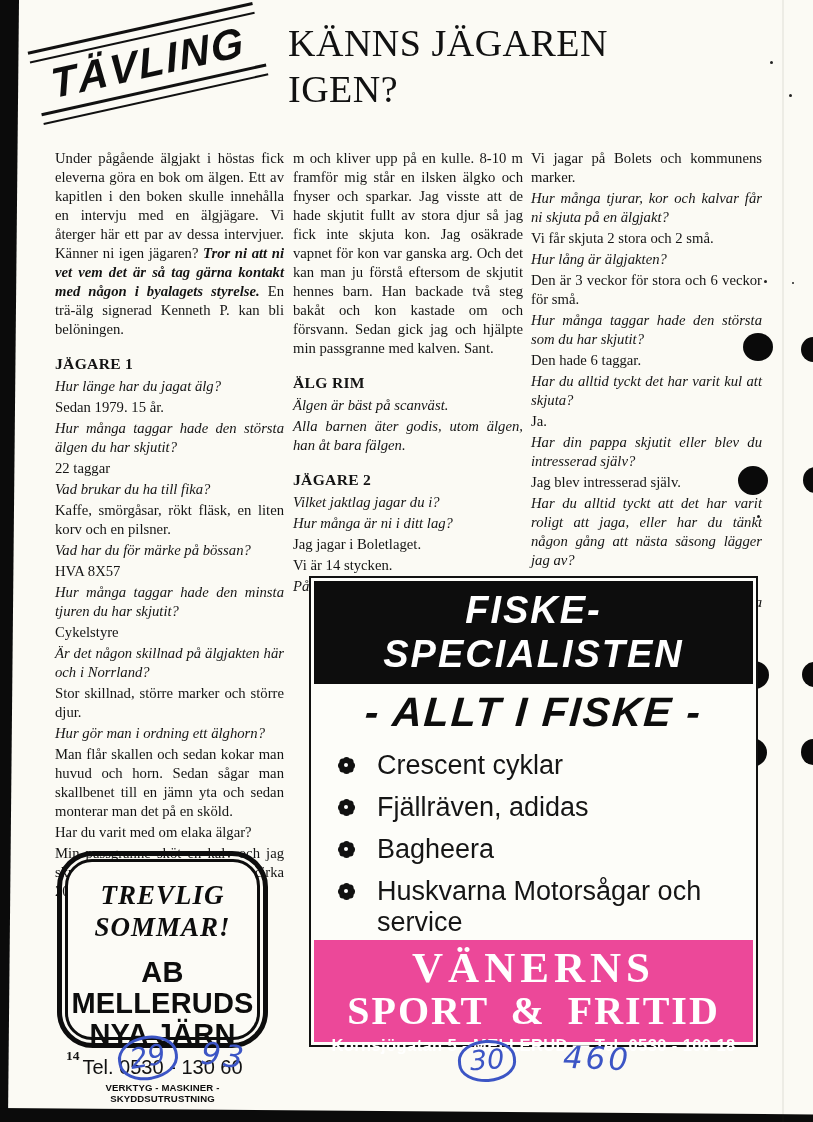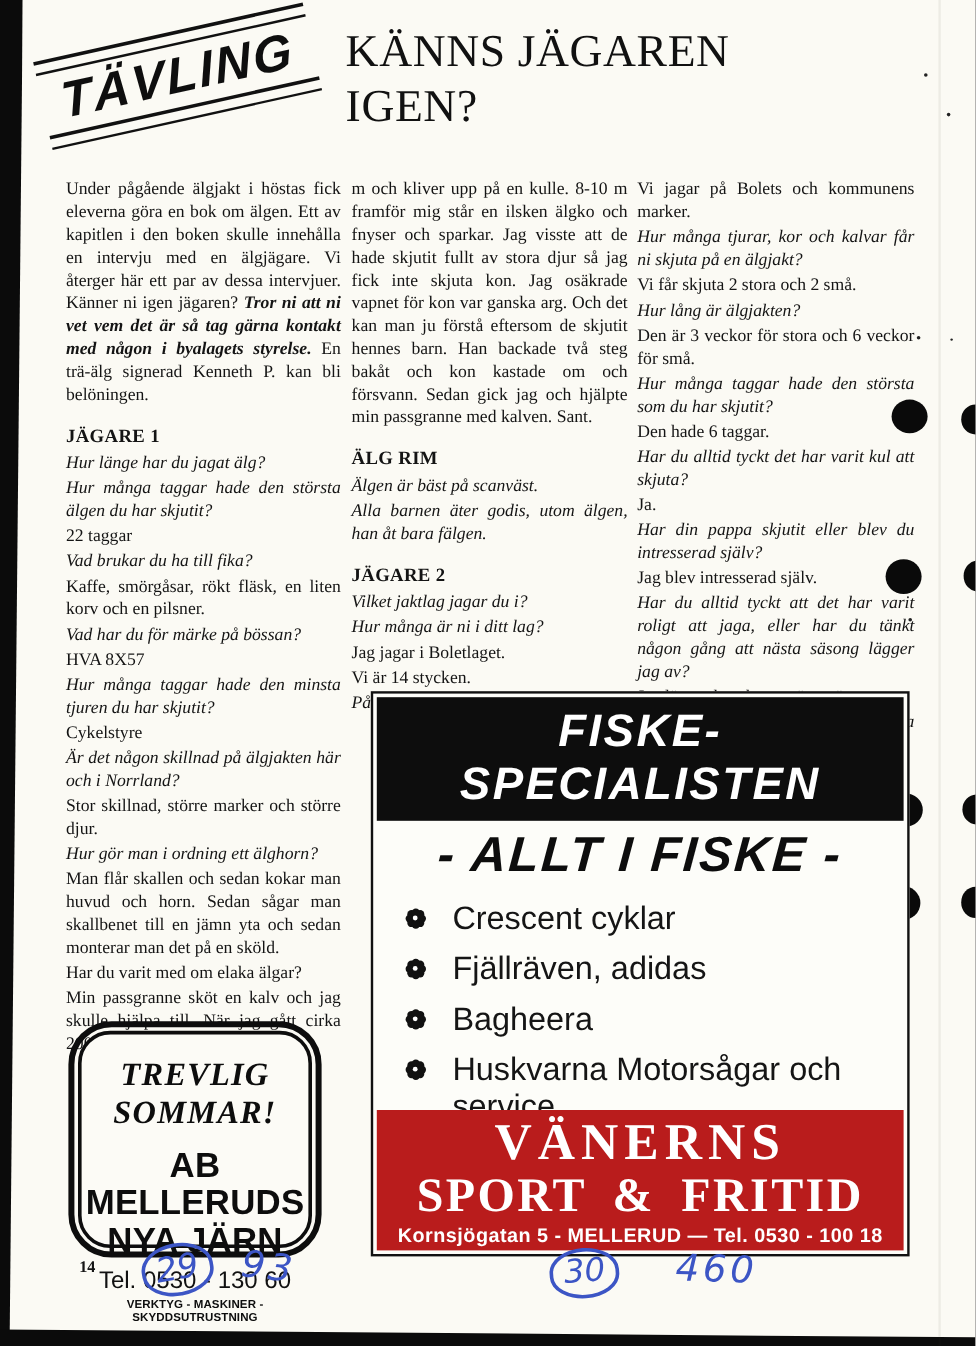--- a/index.html
+++ b/index.html
@@ -67,22 +67,22 @@
   .fiske li{display:flex;align-items:flex-start;margin-bottom:11px;
     font-size:27px;line-height:1.15;color:#151515;}
   .bullet-icon{position:relative;display:inline-block;width:18px;height:18px;
     flex:0 0 18px;margin:6px 22px 0 0;}
   .bullet-icon::before{content:"";position:absolute;left:5.5px;top:5.5px;width:7px;height:7px;
     border-radius:50%;background:#111;
     box-shadow:0 -5px 0 #111,0 5px 0 #111,-5px 0 0 #111,5px 0 0 #111,
       -3.6px -3.6px 0 #111,3.6px -3.6px 0 #111,-3.6px 3.6px 0 #111,3.6px 3.6px 0 #111;}
   .bullet-icon::after{content:"";position:absolute;left:7px;top:7px;width:4px;height:4px;
     border-radius:50%;background:#fff;}
-  .fiske .foot{position:absolute;left:3px;right:3px;bottom:3px;height:117px;
-    background:#b91c1c;color:#fff;text-align:center;}
+  .fiske .foot{position:absolute;left:3px;right:3px;bottom:3px;height:102px;
+    background:#ec4899;color:#fff;text-align:center;}
   .fiske .store1{font-family:"Liberation Serif",serif;font-weight:bold;font-size:43px;
     line-height:1.0;letter-spacing:5px;margin-top:6px;}
   .fiske .store2{font-family:"Liberation Serif",serif;font-weight:bold;font-size:40px;
     line-height:1.0;letter-spacing:2px;word-spacing:10px;margin-top:2px;}
   .fiske .addr{font-weight:bold;font-size:16.5px;letter-spacing:.4px;margin-top:5px;}
 
   
   .jarn{position:absolute;left:57px;top:851px;width:211px;height:197px;box-sizing:border-box;
     border:5px solid #0d0d0d;border-radius:36px;}
   .jarn .inner{position:absolute;inset:3px;border:3px solid #0d0d0d;border-radius:27px;
@@ -136,20 +136,21 @@
   </div>
   <h1 class="headline" style="margin:0;">
     <span>KÄNNS JÄGAREN</span><br>
     <span>IGEN?</span>
   </h1>
 
   <div class="col col1">
       <p class="blk para"><span class="run-roman">Under pågående älgjakt i höstas fick eleverna göra en bok om älgen. Ett av kapitlen i den boken skulle innehålla en intervju med en älgjägare. Vi återger här ett par av dessa intervjuer. Känner ni igen jägaren? </span><span class="run-bolditalic">Tror ni att ni vet vem det är så tag gärna kontakt med någon i byalagets styrelse.</span><span class="run-roman"> En trä-älg signerad Kenneth P. kan bli belöningen.</span></p>
       <p class="blk heading">JÄGARE 1</p>
       <p class="blk italic">Hur länge har du jagat älg?</p>
+      <p class="blk roman">Sedan 1979. 15 år.</p>
       <p class="blk italic">Hur många taggar hade den största älgen du har skjutit?</p>
       <p class="blk roman">22 taggar</p>
       <p class="blk italic">Vad brukar du ha till fika?</p>
       <p class="blk roman">Kaffe, smörgåsar, rökt fläsk, en liten korv och en pilsner.</p>
       <p class="blk italic">Vad har du för märke på bössan?</p>
       <p class="blk roman">HVA 8X57</p>
       <p class="blk italic">Hur många taggar hade den minsta tjuren du har skjutit?</p>
       <p class="blk roman">Cykelstyre</p>
       <p class="blk italic">Är det någon skillnad på älgjakten här och i Norrland?</p>
       <p class="blk roman">Stor skillnad, större marker och större djur.</p>

